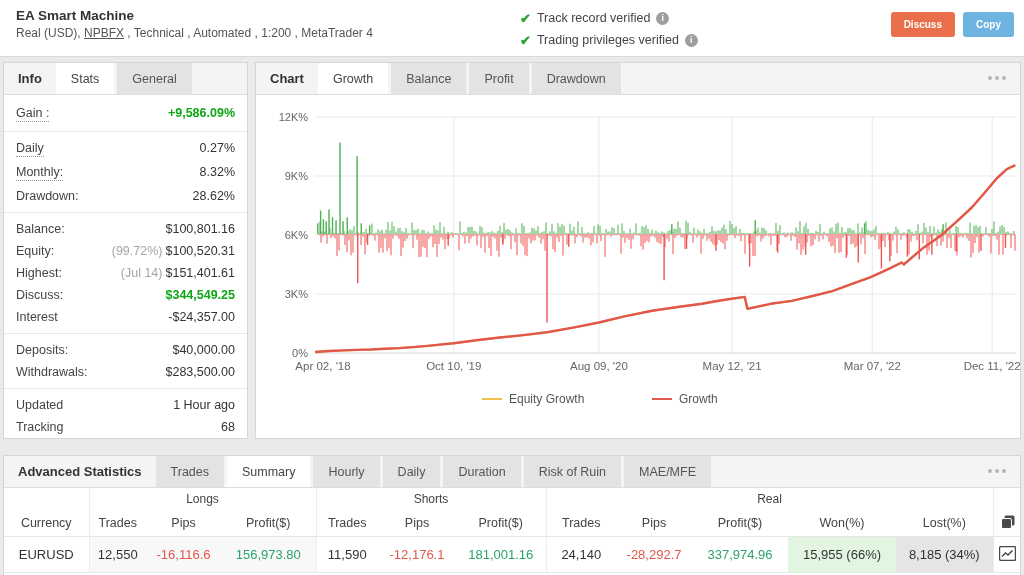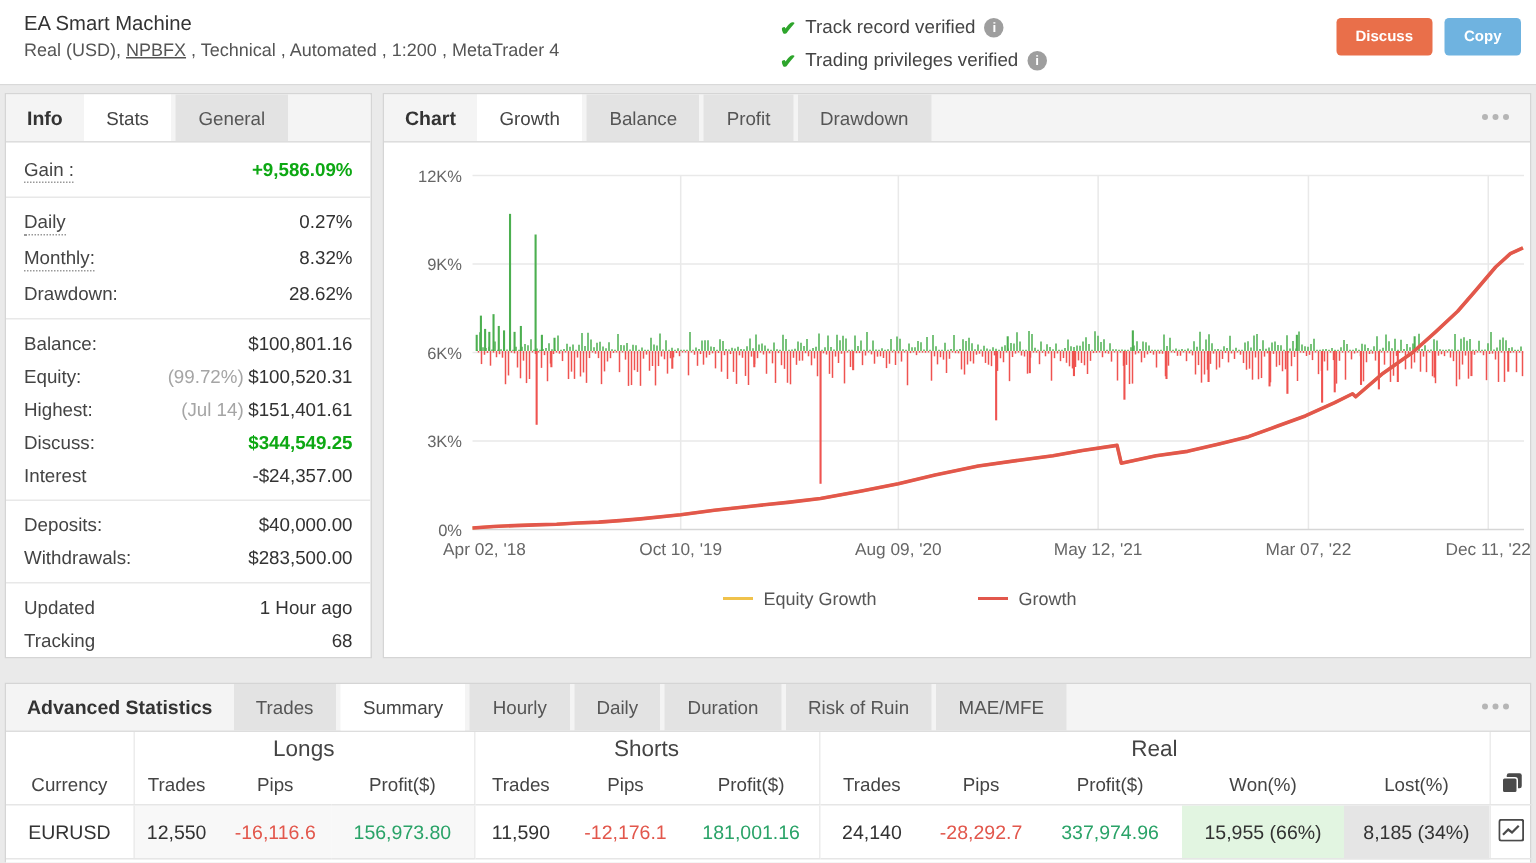--- a/index.html
+++ b/index.html
@@ -3,21 +3,21 @@
 <meta charset="utf-8">
 <style>
   html,body{margin:0;padding:0}
   body{
     width:1024px;height:575px;overflow:hidden;position:relative;
     background:#eaeaea;font-family:"Liberation Sans",sans-serif;color:#333;
   }
   
   .topbar{position:absolute;left:0;top:0;width:1024px;height:57px;background:#fff;
     border-bottom:1px solid #d9d9d9;box-sizing:border-box;z-index:5}
-  .tb-title{position:absolute;left:16px;top:8px;font-size:13.5px;font-weight:normal;color:#333}
+  .tb-title{position:absolute;left:16px;top:8px;font-size:13.5px;font-weight:bold;color:#333}
   .tb-sub{position:absolute;left:16px;top:26px;font-size:12px;color:#555}
   .tb-sub .brk{color:#555;text-decoration:underline;cursor:pointer}
   .verified{position:absolute;left:520px;top:7px}
   .v-row{display:flex;align-items:center;height:22px;font-size:12.5px;color:#444}
   .check{color:#2ea52c;font-size:13px;margin-right:6px;font-weight:bold}
   .info-i{display:inline-flex;align-items:center;justify-content:center;min-width:13px;height:13px;
     border-radius:50%;background:#9e9e9e;color:#fff;font-size:9px;font-weight:bold;margin-left:6px;
     font-style:normal;cursor:pointer}
   .btns{position:absolute;right:10px;top:12px;display:flex;gap:8px}
   .btn{border:none;border-radius:3px;color:#fff;font-weight:bold;font-size:10px;
@@ -45,21 +45,21 @@
   .info-row .lbl.dotted{border-bottom:1px dotted #999;padding-bottom:1px}
   .info-row .val{color:#333;text-align:right}
   .info-row .val .pre{color:#a5a5a5;margin-right:3px}
   .v-green{color:#0da813}
   .v-green-b{color:#0da813;font-weight:bold}
   
   #chart-wrap{position:absolute;left:0;top:31px;width:764px;height:344px}
   
   .stat-table{border-collapse:collapse;width:1016px;table-layout:fixed;font-size:12.5px}
   .stat-table th{font-weight:normal;color:#444;padding:0}
-  .stat-table tr.group-row th{height:22px;font-size:15px}
+  .stat-table tr.group-row th{height:22px;font-size:12px}
   .stat-table tr.col-row th{height:26px;border-bottom:1px solid #e6e6e6}
   .stat-table tbody td{height:35px;border-bottom:1px solid #e6e6e6;text-align:center;
     color:#333;font-size:13px;padding:0}
   .stat-table .gb{border-left:1px solid #ececec}
   .stat-table td.cur{color:#333}
   .stat-table .neg{color:#e2574c}
   .stat-table .pos-t{color:#2aa368}
   .stat-table td.won{background:#e2f5e1}
   .stat-table td.lost{background:#e5e5e5}
   .stat-table td.col-longs{background:#f8f8f8}

